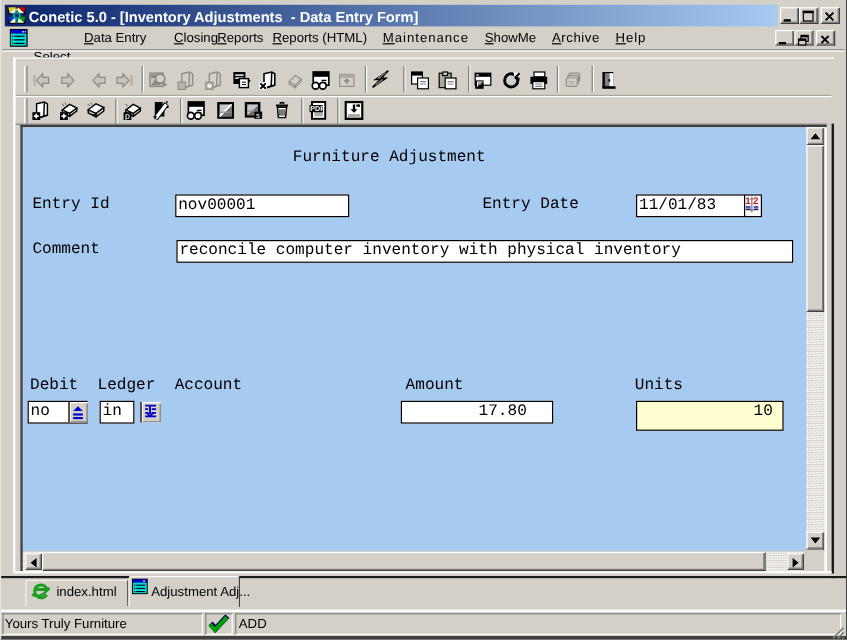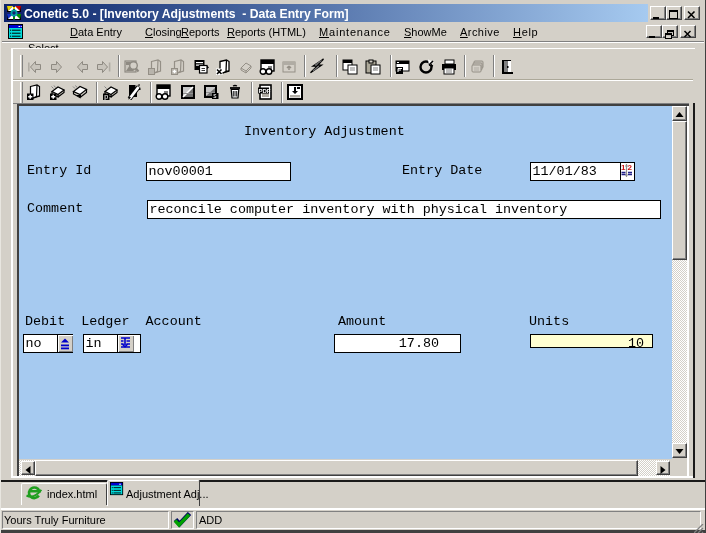--- a/index.html
+++ b/index.html
@@ -346,21 +346,21 @@
         </svg></div>
 </div>
 
 <div class="abs" style="left:11px;top:48px;width:2px;height:430px;background:#fff;"></div>
 <div class="abs" style="left:13px;top:103px;width:4px;height:373px;background:#d4d0c8;"></div>
 <div class="abs" style="left:17px;top:104px;width:2px;height:372px;background:#404040;"></div>
 
 <div class="abs" style="left:13px;top:103px;width:676px;height:1px;background:#808080;"></div>
 <div class="abs" style="left:17px;top:104px;width:672px;height:2px;background:#404040;"></div>
 <div id="form" class="abs" style="left:19px;top:106px;width:653px;height:353px;background:#a6caf0;overflow:hidden;">
-  <div class="mono abs" style="left:225px;top:18px;">Inventory Adjustment</div>
+  <div class="mono abs" style="left:225px;top:18px;">Furniture Adjustment</div>
   <div class="mono abs" style="left:8px;top:57px;">Entry Id</div>
   <div class="mono abs" style="left:383px;top:57px;">Entry Date</div>
   <div class="mono abs" style="left:8px;top:95px;">Comment</div>
   <div class="mono abs" style="left:6px;top:208px;">Debit  Ledger  Account</div>
   <div class="mono abs" style="left:319px;top:208px;">Amount</div>
   <div class="mono abs" style="left:510px;top:208px;">Units</div>
 </div>
 
 <div class="fld" style="left:146px;top:162px;width:145px;height:19px;">nov00001</div>
 <div class="fld" style="left:530px;top:162px;width:91px;height:19px;">11/01/83</div>
@@ -375,31 +375,31 @@
 <div class="fld" style="left:147px;top:200px;width:514px;height:19px;">reconcile computer inventory with physical inventory</div>
 <div class="fld" style="left:23px;top:334px;width:50px;height:19px;">no</div>
 <div class="abs" style="left:57px;top:335px;width:15px;height:17px;background:#d4d0c8;border-left:1px solid #000;
   box-shadow:inset 1px 1px 0 #fff,inset -1px -1px 0 #808080;">
   <svg width="14" height="17" viewBox="0 0 14 17">
     <polygon points="7,3.5 11,7.5 3,7.5" fill="#0000cc"></polygon>
     <rect x="3" y="9.5" width="8" height="1.8" fill="#0000cc"></rect>
     <rect x="3" y="12.5" width="8" height="1.8" fill="#0000cc"></rect>
   </svg>
 </div>
-<div class="fld" style="left:83px;top:334px;width:58px;height:19px;">in</div>
+<div class="fld" style="left:83px;top:334px;width:29px;height:19px;">in</div>
 <div class="abs" style="left:117px;top:335px;width:16px;height:17px;background:#d4d0c8;border-left:1px solid #000;
   box-shadow:inset 1px 1px 0 #fff,inset -1px -1px 0 #808080;">
   <svg width="15" height="17" viewBox="0 0 15 17">
     <path d="M3 3 H12 M3 6 H12 M3 9 H12 M3 12 H12" stroke="#0000cc" stroke-width="1.4"></path>
     <rect x="5.5" y="4" width="3" height="7" fill="#d4d0c8"></rect>
     <path d="M7 3 V10 M7 12 L4.5 9 M7 12 L9.5 9" stroke="#0000cc" stroke-width="1.6" fill="none"></path>
   </svg>
 </div>
 <div class="fld" style="left:334px;top:334px;width:127px;height:19px;text-align:right;padding-right:21px;">17.80</div>
-<div class="fld" style="left:530px;top:334px;width:123px;height:14px;text-align:right;padding-right:8px;background:#ffffd2;">10</div>
+<div class="fld" style="left:530px;top:334px;width:123px;height:25px;text-align:right;padding-right:8px;background:#ffffd2;">10</div>
 
 <div class="abs track" style="left:672px;top:106px;width:15px;height:352px;"></div>
 <div class="abs sbtn" style="left:672px;top:106px;width:15px;height:15px;">
   <svg width="13" height="13">
         <polygon points="6.5,4 10.5,9 2.5,9" fill="#000"></polygon>
       </svg></div>
 <div class="abs sbtn" style="left:672px;top:121px;width:15px;height:139px;"></div>
 <div class="abs sbtn" style="left:672px;top:443px;width:15px;height:15px;">
   <svg width="13" height="13">
         <polygon points="6.5,9 10.5,4 2.5,4" fill="#000"></polygon>

